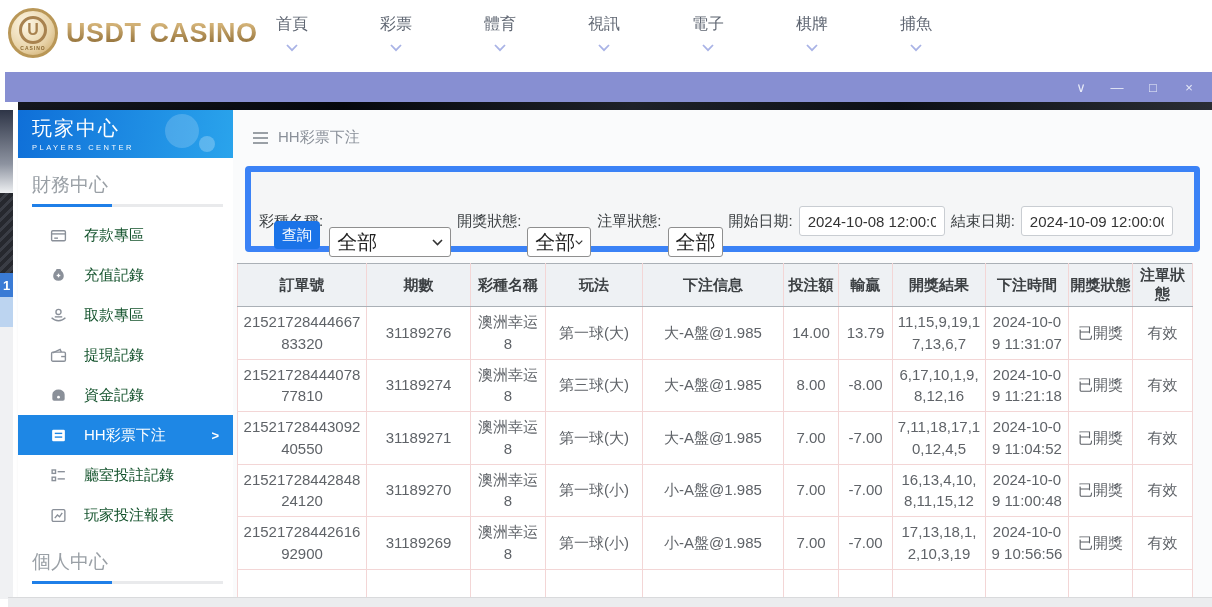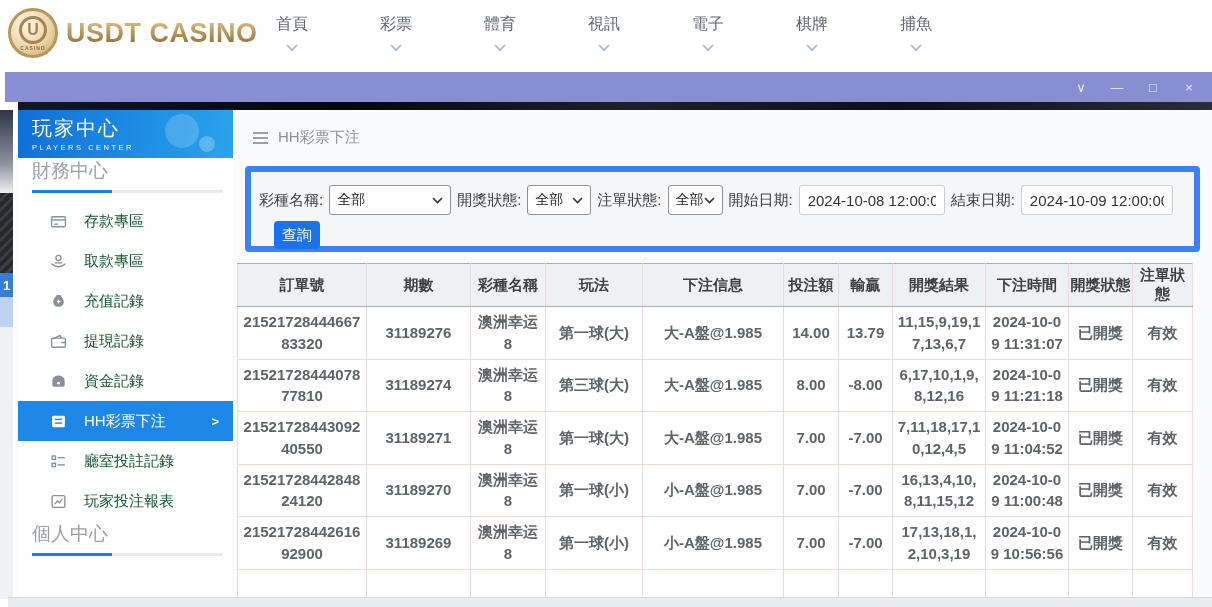--- a/index.html
+++ b/index.html
@@ -54,21 +54,21 @@
   
   .sidebar{position:absolute;left:18px;top:110px;width:215px;height:488px;background:#fff;
     overflow:hidden;box-shadow:1px 0 3px rgba(0,0,0,.10);}
   .sb-header{height:48px;background:linear-gradient(100deg,var(--sb-blue1),var(--sb-blue2));
     color:#fff;padding:5px 16px 0 14px;position:relative;overflow:hidden;}
   .sb-title{font-size:20px;letter-spacing:2px;}
   .sb-sub{font-size:7.5px;letter-spacing:2.5px;opacity:.95;margin-top:1px;}
   .sb-deco1,.sb-deco2{position:absolute;border-radius:50%;background:rgba(255,255,255,.18);}
   .sb-deco1{width:34px;height:34px;right:34px;top:4px;}
   .sb-deco2{width:16px;height:16px;right:18px;top:26px;background:rgba(255,255,255,.25);}
-  .sb-section{margin-top:0;}
+  .sb-section{margin-top:14px;}
   .sb-section-label{font-size:19px;color:#9aa0a6;margin:0 14px 6px;}
   .sb-underline{height:3px;background:#e9eaec;margin:0 10px 8px 14px;position:relative;}
   .sb-underline::before{content:"";position:absolute;left:0;top:0;width:80px;height:3px;background:var(--underline-blue);}
   .sb-item{height:40px;display:flex;align-items:center;padding-left:32px;gap:17px;
     font-size:15px;color:#14532d;cursor:pointer;position:relative;}
   .sb-item .sb-icon{width:17px;height:17px;color:#8a9099;flex:0 0 17px;}
   .sb-item.active{background:var(--active-blue);color:#fff;}
   .sb-item.active .sb-icon{color:#fff;}
   .sb-item .sb-arrow{position:absolute;right:14px;font-size:13px;font-weight:bold;color:#fff;display:none;}
   .sb-item.active .sb-arrow{display:block;}
@@ -78,35 +78,35 @@
   .breadcrumb{position:absolute;left:20px;top:18px;display:flex;align-items:center;gap:10px;
     color:#8a9099;font-size:15px;}
   .burger{display:flex;flex-direction:column;gap:3px;cursor:pointer;}
   .burger i{display:block;width:15px;height:2px;background:#9aa0a6;}
 
   .filter-panel{position:absolute;left:12px;top:56px;width:955px;height:86px;background:#f5f6f7;
     border:6px solid #3b82f6;border-radius:4px;}
   .filter-row{position:absolute;left:8px;top:13px;display:flex;align-items:center;gap:6px;
     font-size:15px;color:#3c4043;white-space:nowrap;}
   .sel{height:30px;background:#fff;border:1px solid #8f8f8f;border-radius:3px;display:flex;
-    align-items:center;justify-content:space-between;padding:0 7px;font-size:14px;color:#222;cursor:pointer;}
+    align-items:center;justify-content:space-between;padding:0 7px;font-size:20px;color:#222;cursor:pointer;margin-top:42px;}
   .sel-lottery{width:122px;} .sel-draw{width:64px;} .sel-order{width:55px;}
   .date-input{height:30px;border:1px solid #c9cdd2;border-radius:3px;background:#fff;
     padding:0 8px;font-size:15px;color:#333;font-family:inherit;}
   .date-start{width:146px;} .date-end{width:152px;}
   .search-btn{position:absolute;left:23px;top:49px;width:46px;height:28px;background:var(--btn-blue);
     color:#fff;border:none;border-radius:4px;font-size:15px;cursor:pointer;font-family:inherit;}
 
   .table-wrap{position:absolute;left:4px;top:153px;width:956px;height:335px;overflow:hidden;}
   table{width:955px;border-collapse:collapse;table-layout:fixed;}
   th{height:40px;background:#eef1f4;font-size:15px;font-weight:bold;color:#3c4043;
     border-left:1px solid var(--tbl-border);border-right:1px solid var(--tbl-border);
     border-top:1px solid var(--tbl-hborder);border-bottom:1px solid var(--tbl-hborder);
     padding:2px 1px;}
-  tbody tr{height:50px;font-weight:bold;}
+  tbody tr{height:50px;}
   td{border:1px solid var(--tbl-border);background:#fff;font-size:15px;color:#5f6368;
     text-align:center;padding:4px 3px;line-height:1.45;word-break:break-all;}
 
   .bottom-strip{position:absolute;left:8px;top:597px;width:1204px;height:10px;
     background:#ebecee;border-top:1px solid #d9dadc;}
 </style>
 </head>
 <body>
 
 <div class="top-header">
@@ -193,33 +193,33 @@
         <div class="sb-item">
           <svg class="sb-icon" viewBox="0 0 16 16">
             <rect x="1.5" y="3.5" width="13" height="9.5" rx="1.2" stroke="currentColor" fill="none" stroke-width="1.3"></rect>
             <line x1="1.5" y1="6.5" x2="14.5" y2="6.5" stroke="currentColor" fill="none" stroke-width="1.3"></line>
             <line x1="4" y1="10.5" x2="7.5" y2="10.5" stroke="currentColor" fill="none" stroke-width="1.3"></line>
           </svg>
           <span>存款專區</span>
         </div>
         <div class="sb-item">
           <svg class="sb-icon" viewBox="0 0 16 16">
+            <path d="M6.2 1.8 h3.6 l1 2 c2.9 1.9 3.7 9.2 -2.8 9.2 s-5.7-7.3-2.8-9.2 z" fill="currentColor"></path>
+            <line x1="8" y1="6.3" x2="8" y2="9.7" stroke="#fff" stroke-width="1.2"></line>
+            <line x1="6.3" y1="8" x2="9.7" y2="8" stroke="#fff" stroke-width="1.2"></line>
+          </svg>
+          <span>充值記錄</span>
+        </div>
+        <div class="sb-item">
+          <svg class="sb-icon" viewBox="0 0 16 16">
             <circle cx="8" cy="4.6" r="2.4" stroke="currentColor" fill="none" stroke-width="1.3"></circle>
             <path d="M1.5 10.2 C5 13.8 11 13.8 14.5 10.2" stroke="currentColor" fill="none" stroke-width="1.3"></path>
             <line x1="4.5" y1="9.3" x2="11.5" y2="9.3" stroke="currentColor" fill="none" stroke-width="1.3"></line>
           </svg>
           <span>取款專區</span>
-        </div>
-        <div class="sb-item">
-          <svg class="sb-icon" viewBox="0 0 16 16">
-            <path d="M6.2 1.8 h3.6 l1 2 c2.9 1.9 3.7 9.2 -2.8 9.2 s-5.7-7.3-2.8-9.2 z" fill="currentColor"></path>
-            <line x1="8" y1="6.3" x2="8" y2="9.7" stroke="#fff" stroke-width="1.2"></line>
-            <line x1="6.3" y1="8" x2="9.7" y2="8" stroke="#fff" stroke-width="1.2"></line>
-          </svg>
-          <span>充值記錄</span>
         </div>
         <div class="sb-item">
           <svg class="sb-icon" viewBox="0 0 16 16">
             <path d="M2.5 5.5 L9.5 2.2 l1.2 2.6" stroke="currentColor" fill="none" stroke-width="1.3"></path>
             <rect x="1.5" y="4.8" width="13" height="8.6" rx="1.2" stroke="currentColor" fill="none" stroke-width="1.3"></rect>
             <line x1="10.5" y1="9" x2="14.5" y2="9" stroke="currentColor" fill="none" stroke-width="1.3"></line>
           </svg>
           <span>提現記錄</span>
         </div>
         <div class="sb-item">

